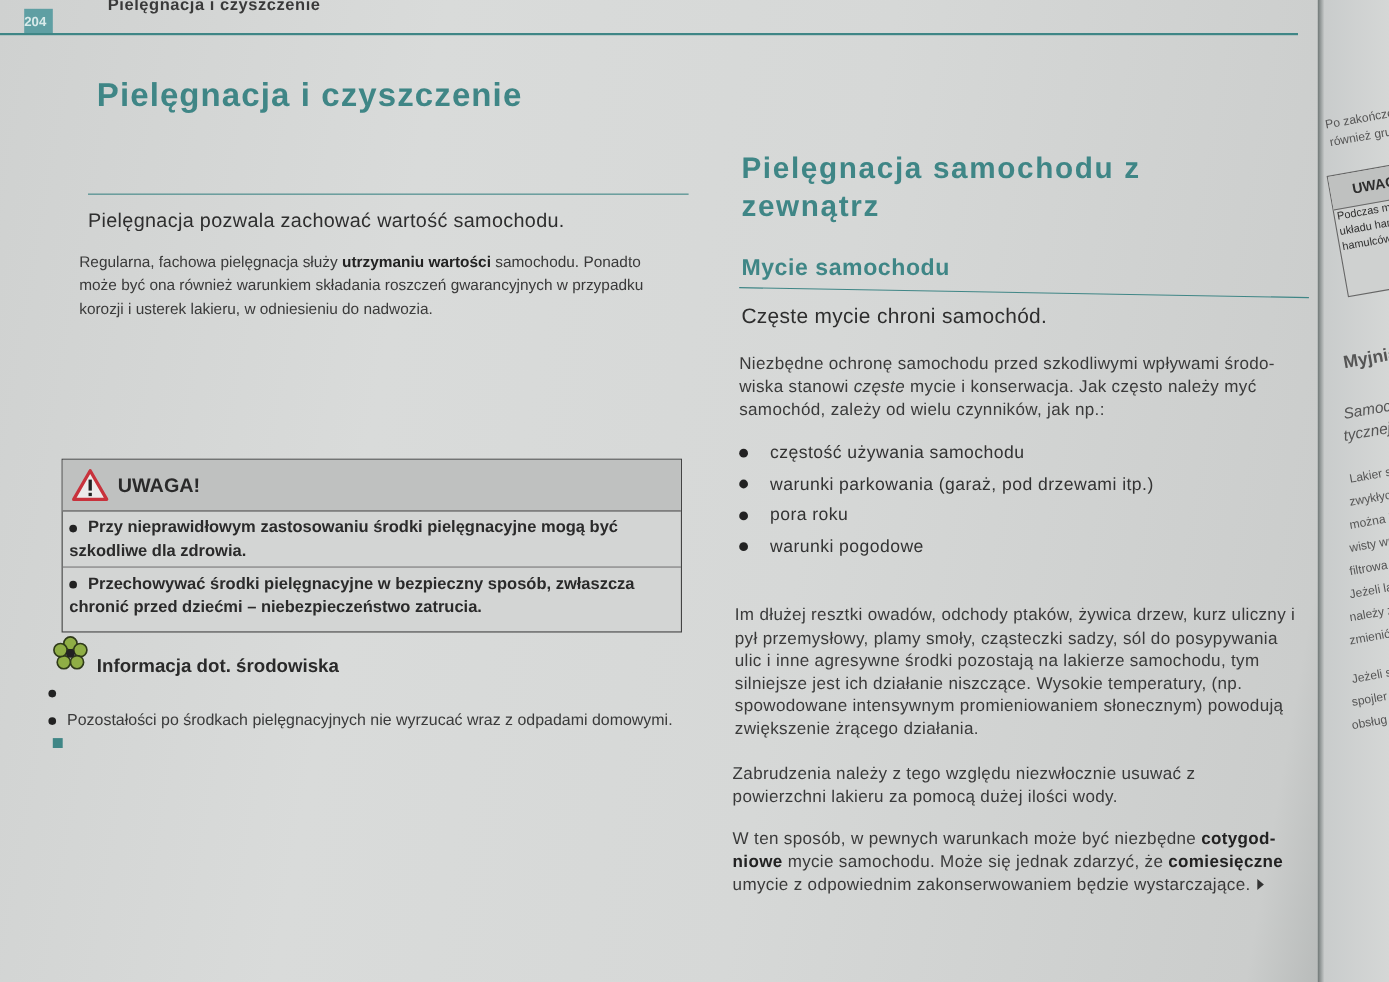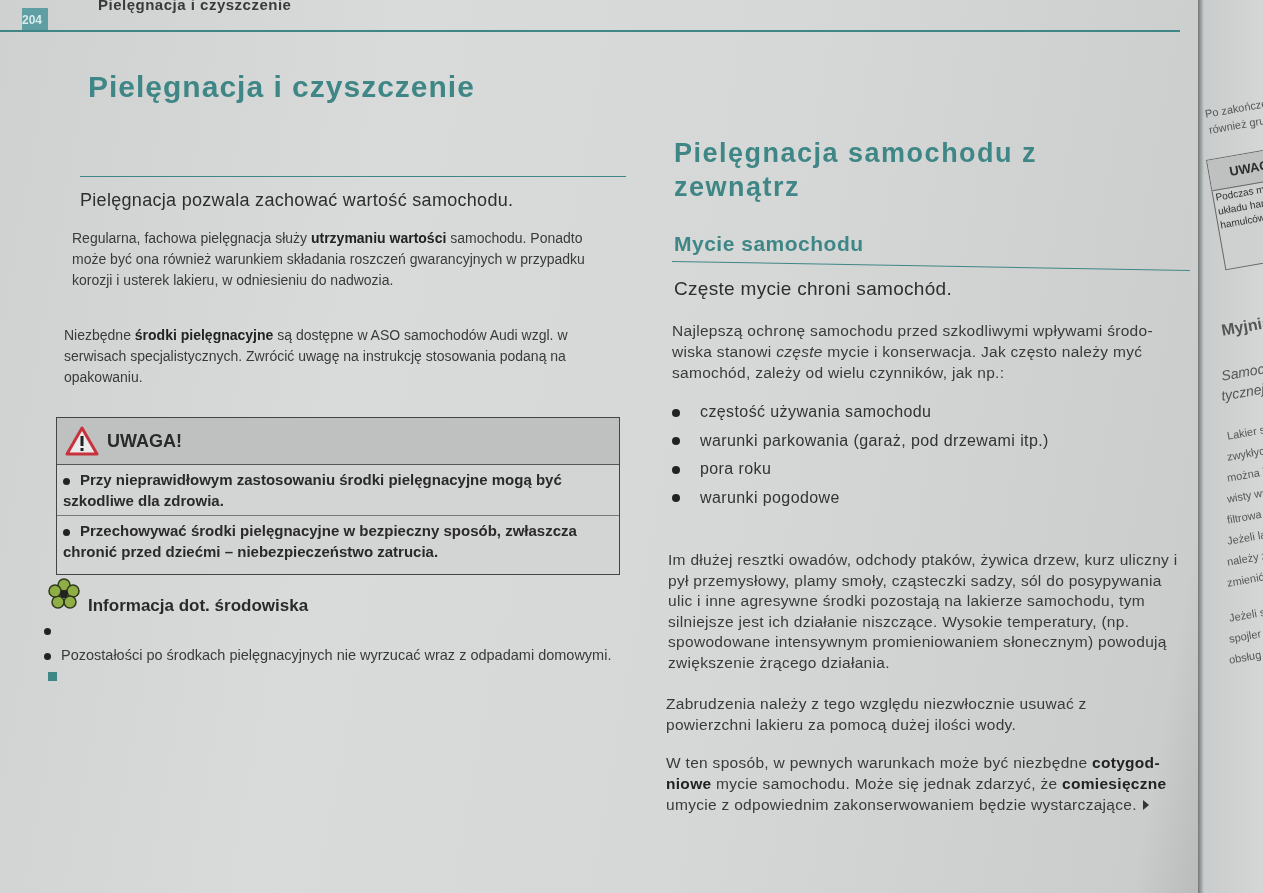--- a/index.html
+++ b/index.html
@@ -69,23 +69,20 @@
 
   <div class="h1 teal">Pielęgnacja i czyszczenie</div>
 
   <div class="rule" style="left:80px;top:176px;width:546px;"></div>
   <div class="sub" style="left:80px;top:190px;">Pielęgnacja pozwala zachować wartość samochodu.</div>
 
   <div class="para" style="left:72px;top:228px;width:545px;">
     <span>Regularna, fachowa pielęgnacja służy </span><b>utrzymaniu wartości</b><span> samochodu. Ponadto może być ona również warunkiem składania roszczeń gwarancyjnych w przypadku korozji i usterek lakieru, w odniesieniu do nadwozia.</span>
   </div>
 
-  <div class="para" style="left:64px;top:325px;width:555px;">
-    <span>Niezbędne </span><b>środki pielęgnacyjne</b><span> są dostępne w ASO samochodów Audi wzgl. w serwisach specjalistycznych. Zwrócić uwagę na instrukcję stosowania podaną na opakowaniu.</span>
-  </div>
 
   <div class="warn-box">
     <div class="warn-head">
       <svg width="34" height="30" viewBox="0 0 34 30">
         <polygon points="17,2 32,28 2,28" fill="#ecebeb" stroke="#c8323c" stroke-width="3" stroke-linejoin="round"></polygon>
         <rect x="15.5" y="10" width="3" height="10" fill="#222"></rect>
         <rect x="15.5" y="22" width="3" height="3" fill="#222"></rect>
       </svg>
       <span class="warn-title">UWAGA!</span>
     </div>
@@ -108,21 +105,21 @@
     <div style="padding-left:2px;"><span class="dot"></span><span>Pozostałości po środkach pielęgnacyjnych nie wyrzucać wraz z odpadami domowymi.</span><span class="endmark"></span></div>
   </div>
 
   <div class="h2 teal" style="left:674px;top:136px;width:470px;font-size:27px;line-height:34px;letter-spacing:1.5px;">Pielęgnacja samochodu z zewnątrz</div>
 
   <div class="h2 teal" style="left:674px;top:232px;font-size:21px;">Mycie samochodu</div>
   <div class="rule" style="left:672px;top:261px;width:518px;transform:rotate(1deg);transform-origin:left;"></div>
   <div class="sub" style="left:674px;top:278px;font-size:19px;">Częste mycie chroni samochód.</div>
 
   <div class="para" style="left:672px;top:320px;width:520px;font-size:15.5px;line-height:21px;letter-spacing:0.3px;">
-    <span>Najlepszą ochronę samochodu przed szkodliwymi wpływami środo- wiska stanowi </span><i>częste</i><span> mycie i konserwacja. Jak często należy myć samochód, zależy od wielu czynników, jak np.:</span>
+    <span>Niezbędne ochronę samochodu przed szkodliwymi wpływami środo- wiska stanowi </span><i>częste</i><span> mycie i konserwacja. Jak często należy myć samochód, zależy od wielu czynników, jak np.:</span>
   </div>
 
   <ul class="bullets r-list">
     <li><span class="dot"></span><span>częstość używania samochodu</span></li>
     <li><span class="dot"></span><span>warunki parkowania (garaż, pod drzewami itp.)</span></li>
     <li><span class="dot"></span><span>pora roku</span></li>
     <li><span class="dot"></span><span>warunki pogodowe</span></li>
   </ul>
 
   <div class="para" style="left:668px;top:550px;width:522px;font-size:15.5px;line-height:20.5px;letter-spacing:0.3px;">Im dłużej resztki owadów, odchody ptaków, żywica drzew, kurz uliczny i pył przemysłowy, plamy smoły, cząsteczki sadzy, sól do posypywania ulic i inne agresywne środki pozostają na lakierze samochodu, tym silniejsze jest ich działanie niszczące. Wysokie temperatury, (np. spowodowane intensywnym promieniowaniem słonecznym) powodują zwiększenie żrącego działania.</div>

